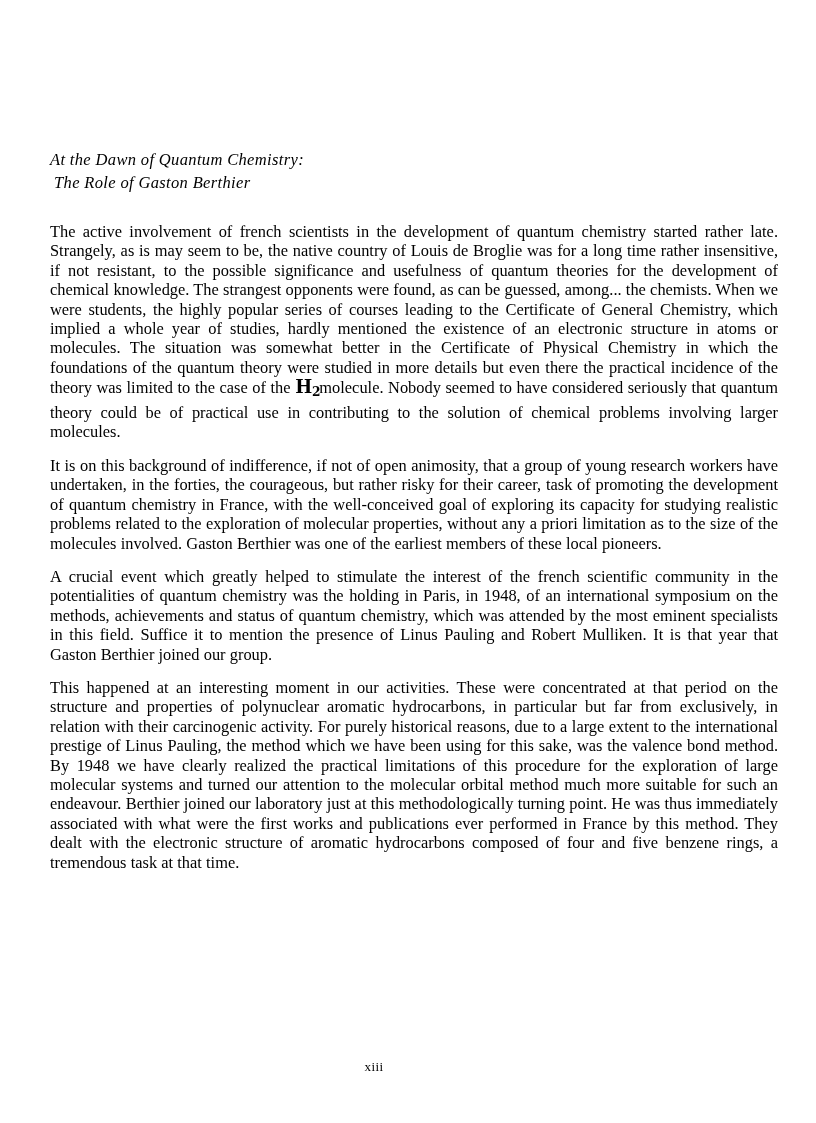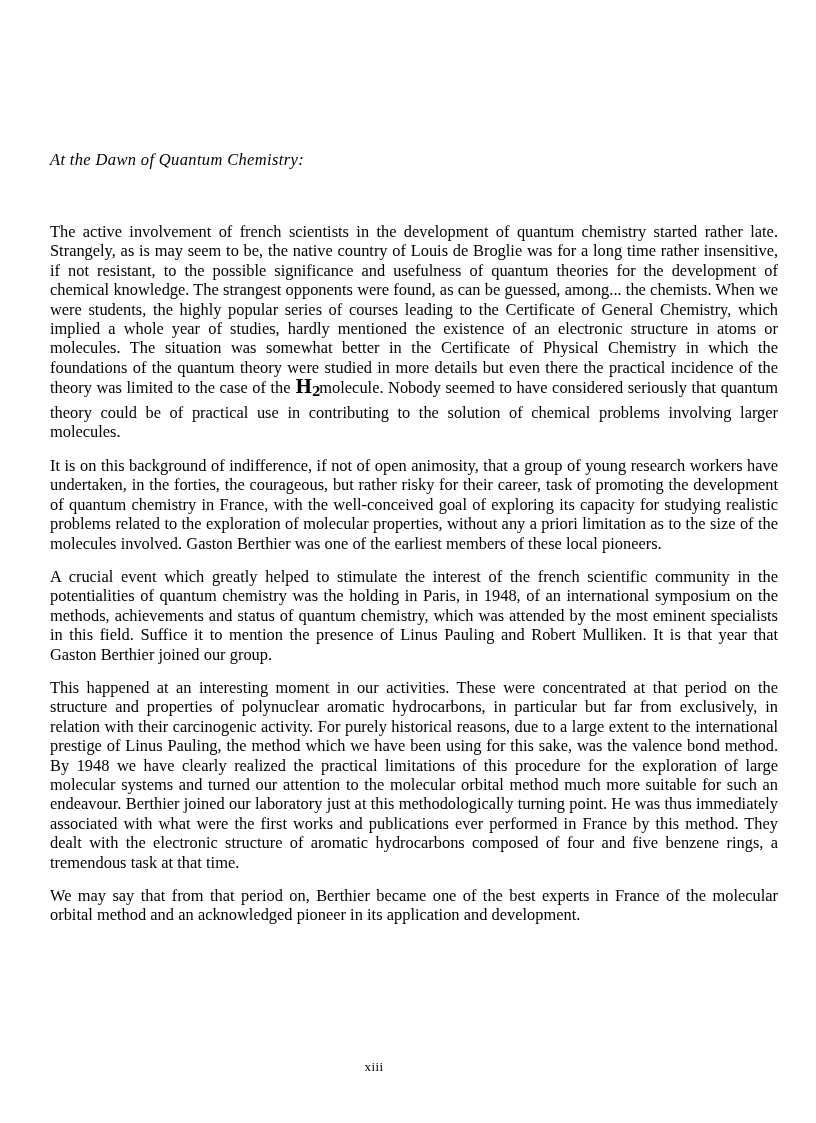--- a/index.html
+++ b/index.html
@@ -105,34 +105,34 @@
 </style>
 </head>
 <body>
 
 <div class="page">
 
   <div class="content">
 
     <div class="title-block">
       <div class="title-line">At the Dawn of Quantum Chemistry:</div>
+      <div class="title-line second">The Role of Gaston Berthier</div>
     </div>
 
     <div class="body-block">
 
       <p class="para">
         <span>The active involvement of french scientists in the development of quantum chemistry started rather late. Strangely, as is may seem to be, the native country of Louis de Broglie was for a long time rather insensitive, if not resistant, to the possible significance and usefulness of quantum theories for the development of chemical knowledge. The strangest opponents were found, as can be guessed, among... the chemists. When we were students, the highly popular series of courses leading to the Certificate of General Chemistry, which implied a whole year of studies, hardly mentioned the existence of an electronic structure in atoms or molecules. The situation was somewhat better in the Certificate of Physical Chemistry in which the foundations of the quantum theory were studied in more details but even there the practical incidence of the theory was limited to the case of the </span><span class="formula"><span>H</span><sub>2</sub></span><span class="tight">molecule. Nobody seemed to have considered seriously that quantum theory could be of practical use in contributing to the solution of chemical problems involving larger molecules.</span>
       </p>
 
       <p class="para spread">It is on this background of indifference, if not of open animosity, that a group of young research workers have undertaken, in the forties, the courageous, but rather risky for their career, task of promoting the development of quantum chemistry in France, with the well-conceived goal of exploring its capacity for studying realistic problems related to the exploration of molecular properties, without any a priori limitation as to the size of the molecules involved. Gaston Berthier was one of the earliest members of these local pioneers.</p>
 
       <p class="para spread">A crucial event which greatly helped to stimulate the interest of the french scientific community in the potentialities of quantum chemistry was the holding in Paris, in 1948, of an international symposium on the methods, achievements and status of quantum chemistry, which was attended by the most eminent specialists in this field. Suffice it to mention the presence of Linus Pauling and Robert Mulliken. It is that year that Gaston Berthier joined our group.</p>
 
       <p class="para spread">This happened at an interesting moment in our activities. These were concentrated at that period on the structure and properties of polynuclear aromatic hydrocarbons, in particular but far from exclusively, in relation with their carcinogenic activity. For purely historical reasons, due to a large extent to the international prestige of Linus Pauling, the method which we have been using for this sake, was the valence bond method. By 1948 we have clearly realized the practical limitations of this procedure for the exploration of large molecular systems and turned our attention to the molecular orbital method much more suitable for such an endeavour. Berthier joined our laboratory just at this methodologically turning point. He was thus immediately associated with what were the first works and publications ever performed in France by this method. They dealt with the electronic structure of aromatic hydrocarbons composed of four and five benzene rings, a tremendous task at that time.</p>
 
-      <p class="para spread">We may say that from that period on, Berthier became one of the best experts in France of the molecular orbital method and an acknowledged pioneer in its application and development.</p>
 
     </div>
   </div>
 
   <div class="folio">xiii</div>
 
 </div>
 
 </body></html>

